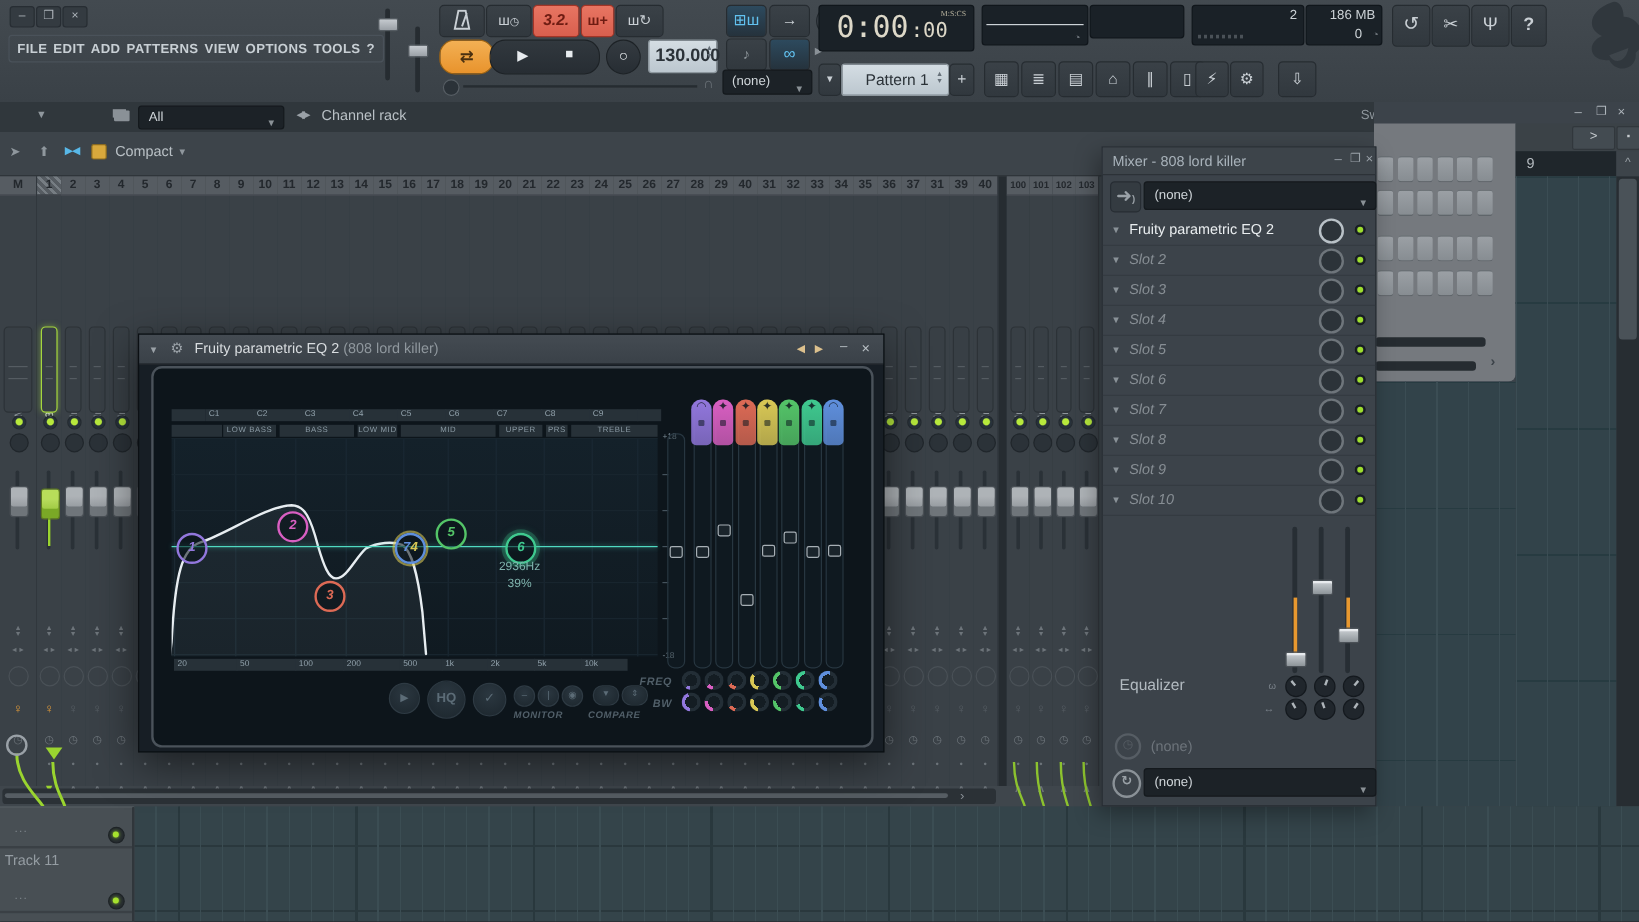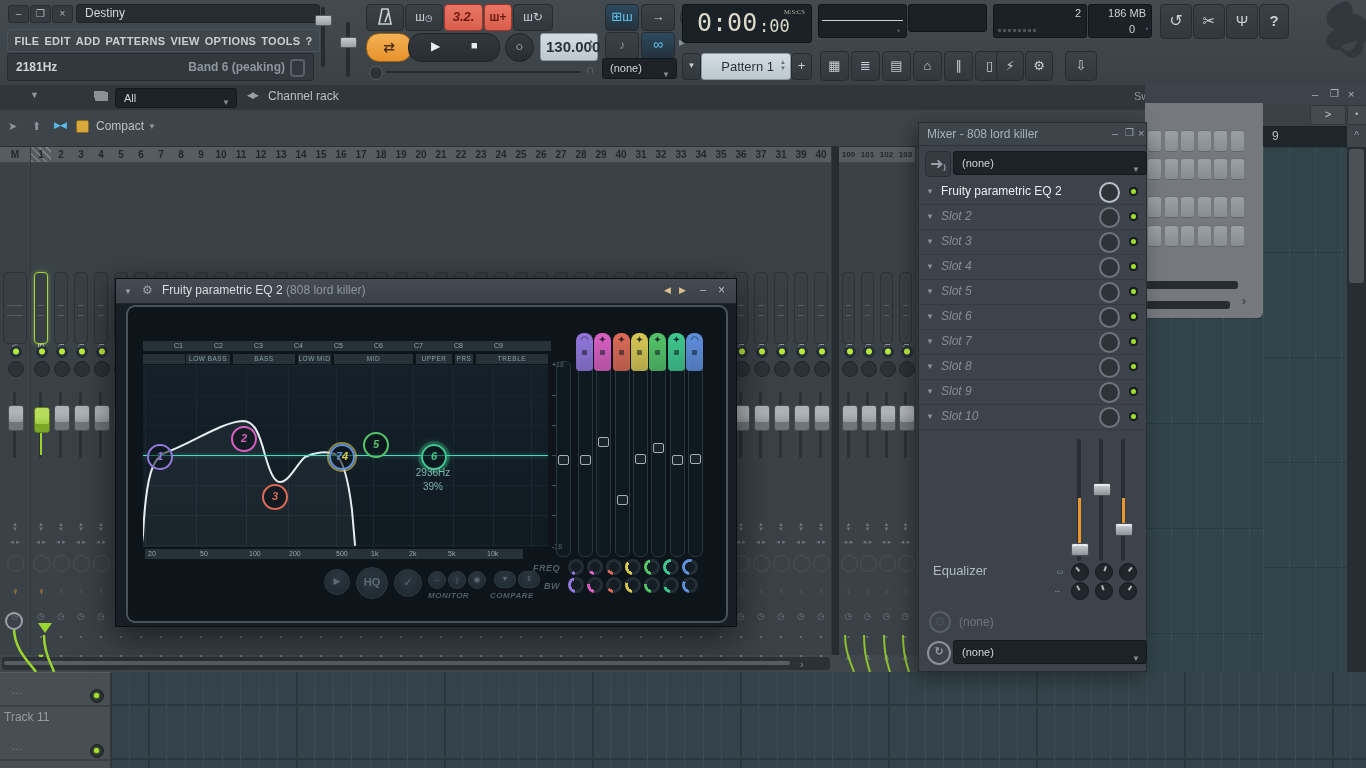--- a/index.html
+++ b/index.html
@@ -114,36 +114,30 @@
 </style>
 </head>
 <body>
 
 <div id="screen">
 
   <div id="toolbar" class="abs">
     <div class="abs wbtn" style="left:8px;top:5px;">–</div>
     <div class="abs wbtn" style="left:30px;top:5px;">❐</div>
     <div class="abs wbtn" style="left:52px;top:5px;">×</div>
-    <div class="abs fld" style="left:76px;top:4px;width:234px;height:17px;font-size:12px;line-height:17px;padding-left:8px;">Destiny</div>
     <div id="menu-bar" class="abs">
         <span class="menu-item">FILE</span>
         <span class="menu-item">EDIT</span>
         <span class="menu-item">ADD</span>
         <span class="menu-item">PATTERNS</span>
         <span class="menu-item">VIEW</span>
         <span class="menu-item">OPTIONS</span>
         <span class="menu-item">TOOLS</span>
         <span class="menu-item">?</span>
       </div>
-    <div id="hint-bar" class="abs">
-      <span class="abs" style="left:8px;top:6px;font-size:12px;font-weight:bold;color:#ced4d8;">2181Hz</span>
-      <span class="abs" style="right:28px;top:6px;font-size:12px;font-weight:bold;color:#8f979d;">Band 6 (peaking)</span>
-      <span class="abs" style="right:8px;top:5px;width:11px;height:14px;border:2px solid #596067;border-radius:3px 3px 4px 4px;"></span>
-    </div>
 
     <div class="abs vslider" style="left:321px;top:7px;height:60px;"></div>
     <div class="abs vhandle" style="left:315px;top:15px;"></div>
     <div class="abs vslider" style="left:346px;top:22px;height:55px;"></div>
     <div class="abs vhandle" style="left:340px;top:37px;"></div>
 
     <div class="abs tbtn" style="left:366px;top:4px;width:36px;height:25px;"><svg width="16" height="18" viewBox="0 0 16 18" style="margin-top:3px">
           <path d="M5 1 L11 1 L14 16 L2 16 Z M8 14 L12 3" fill="none" stroke="#c9cfd4" stroke-width="1.6"></path>
         </svg></div>
     <div class="abs tbtn" style="left:405px;top:4px;width:36px;height:25px;font-size:12px;line-height:24px;">ш<span style="font-size:9px;">◷</span></div>

